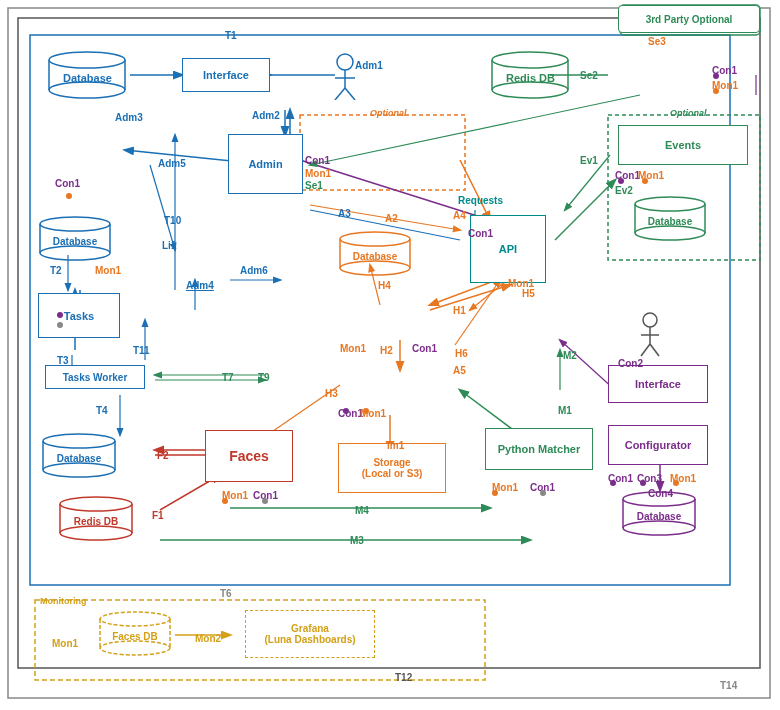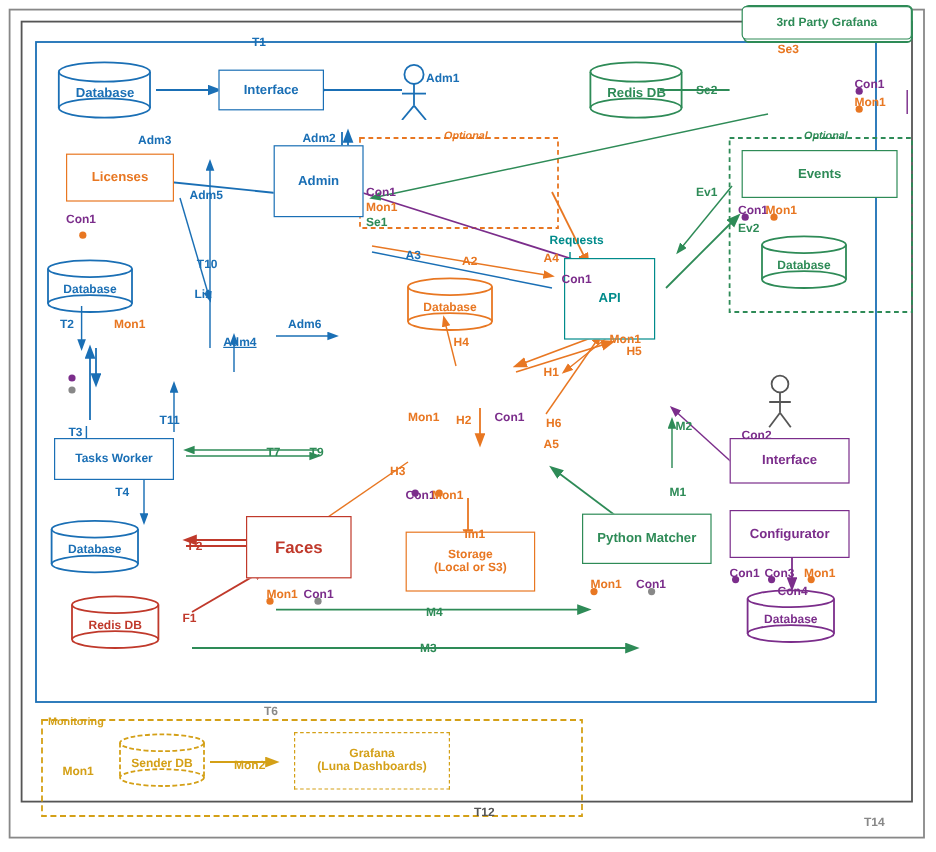--- a/index.html
+++ b/index.html
@@ -214,21 +214,21 @@
 
     <line x1="640" y1="95" x2="310" y2="165" stroke="#2e8b57" stroke-width="1.2" marker-end="url(#arrowGreen)"></line>
 
     <line x1="756" y1="75" x2="756" y2="95" stroke="#7b2d8b" stroke-width="1.2"></line>
 
     <line x1="615" y1="390" x2="560" y2="340" stroke="#7b2d8b" stroke-width="1.2" marker-end="url(#arrowPurple)"></line>
 
   </svg>
 
   <div class="box box-green" style="left:618px; top:5px; width:142px; height:28px; border-radius:4px; font-size:10px; font-weight:bold;">
-    <span>3rd Party Grafana</span>
+    <span>3rd Party Optional</span>
   </div>
 
   <div class="label" style="left:648px; top:36px; color:#e87722; font-size:10px;">Se3</div>
 
   <div class="cylinder" style="left:45px; top:50px; width:85px; height:50px;">
     <svg viewBox="0 0 85 50" xmlns="http://www.w3.org/2000/svg">
       <ellipse cx="42" cy="10" rx="38" ry="8" fill="none" stroke="#1a6fb5" stroke-width="1.5"></ellipse>
       <line x1="4" y1="10" x2="4" y2="40" stroke="#1a6fb5" stroke-width="1.5"></line>
       <line x1="80" y1="10" x2="80" y2="40" stroke="#1a6fb5" stroke-width="1.5"></line>
       <ellipse cx="42" cy="40" rx="38" ry="8" fill="none" stroke="#1a6fb5" stroke-width="1.5"></ellipse>
@@ -254,25 +254,22 @@
     <svg viewBox="0 0 85 50" xmlns="http://www.w3.org/2000/svg">
       <ellipse cx="42" cy="10" rx="38" ry="8" fill="none" stroke="#2e8b57" stroke-width="1.5"></ellipse>
       <line x1="4" y1="10" x2="4" y2="40" stroke="#2e8b57" stroke-width="1.5"></line>
       <line x1="80" y1="10" x2="80" y2="40" stroke="#2e8b57" stroke-width="1.5"></line>
       <ellipse cx="42" cy="40" rx="38" ry="8" fill="none" stroke="#2e8b57" stroke-width="1.5"></ellipse>
     </svg>
     <span style="color:#2e8b57; margin-top:5px;">Redis DB</span>
   </div>
 
 
-  <div class="box box-orange" style="left:55px; top:128px; width:90px; height:40px;">
-    <span>Licenses</span>
-  </div>
-
-  <div class="box box-blue" style="left:228px; top:121px; width:75px; height:60px;">
+
+  <div class="box box-blue" style="left:228px; top:134px; width:75px; height:60px;">
     <span>Admin</span>
   </div>
 
   <div class="label" style="left:370px; top:108px; color:#e87722; font-size:9px; font-style:italic;">Optional</div>
 
 
   <div class="label" style="left:670px; top:108px; color:#2e8b57; font-size:9px; font-style:italic;">Optional</div>
 
   <div class="box box-green" style="left:618px; top:125px; width:130px; height:40px;">
     <span>Events</span>
@@ -291,22 +288,25 @@
   <div class="cylinder" style="left:35px; top:215px; width:80px; height:48px;">
     <svg viewBox="0 0 80 48" xmlns="http://www.w3.org/2000/svg">
       <ellipse cx="40" cy="9" rx="35" ry="7" fill="none" stroke="#1a6fb5" stroke-width="1.5"></ellipse>
       <line x1="5" y1="9" x2="5" y2="38" stroke="#1a6fb5" stroke-width="1.5"></line>
       <line x1="75" y1="9" x2="75" y2="38" stroke="#1a6fb5" stroke-width="1.5"></line>
       <ellipse cx="40" cy="38" rx="35" ry="7" fill="none" stroke="#1a6fb5" stroke-width="1.5"></ellipse>
     </svg>
     <span style="color:#1a6fb5; margin-top:5px; font-size:10px;">Database</span>
   </div>
 
-
-  <div class="box box-blue" style="left:45px; top:365px; width:100px; height:35px; font-size:10px;">
+  <div class="box box-blue" style="left:38px; top:293px; width:82px; height:45px;">
+    <span>Tasks</span>
+  </div>
+
+  <div class="box box-blue" style="left:45px; top:365px; width:100px; height:24px; font-size:10px;">
     <span>Tasks Worker</span>
   </div>
 
   <div class="cylinder" style="left:335px; top:230px; width:80px; height:48px;">
     <svg viewBox="0 0 80 48" xmlns="http://www.w3.org/2000/svg">
       <ellipse cx="40" cy="9" rx="35" ry="7" fill="none" stroke="#e87722" stroke-width="1.5"></ellipse>
       <line x1="5" y1="9" x2="5" y2="38" stroke="#e87722" stroke-width="1.5"></line>
       <line x1="75" y1="9" x2="75" y2="38" stroke="#e87722" stroke-width="1.5"></line>
       <ellipse cx="40" cy="38" rx="35" ry="7" fill="none" stroke="#e87722" stroke-width="1.5"></ellipse>
     </svg>
@@ -372,39 +372,39 @@
 
   <div class="label" style="left:40px; top:596px; color:#d4a017; font-size:9px;">Monitoring</div>
 
   <div class="cylinder" style="left:95px; top:610px; width:80px; height:48px;">
     <svg viewBox="0 0 80 48" xmlns="http://www.w3.org/2000/svg">
       <ellipse cx="40" cy="9" rx="35" ry="7" fill="none" stroke="#d4a017" stroke-width="1.5" stroke-dasharray="4,2"></ellipse>
       <line x1="5" y1="9" x2="5" y2="38" stroke="#d4a017" stroke-width="1.5" stroke-dasharray="4,2"></line>
       <line x1="75" y1="9" x2="75" y2="38" stroke="#d4a017" stroke-width="1.5" stroke-dasharray="4,2"></line>
       <ellipse cx="40" cy="38" rx="35" ry="7" fill="none" stroke="#d4a017" stroke-width="1.5" stroke-dasharray="4,2"></ellipse>
     </svg>
-    <span style="color:#d4a017; margin-top:5px; font-size:10px;">Sender DB</span>
+    <span style="color:#d4a017; margin-top:5px; font-size:10px;">Faces DB</span>
   </div>
 
   <div class="box" style="left:245px; top:610px; width:130px; height:48px; border-color:#d4a017; color:#d4a017; border-style:dashed; font-size:10px;">
     <span style="white-space:pre-wrap; text-align:center;">Grafana
 (Luna Dashboards)</span>
   </div>
 
   <div class="person-icon" style="left:635px; top:310px; width:30px; height:48px;">
     <svg width="30" height="48" viewBox="0 0 30 48">
       <circle cx="15" cy="10" r="7" fill="none" stroke="#555" stroke-width="1.5"></circle>
       <line x1="15" y1="17" x2="15" y2="34" stroke="#555" stroke-width="1.5"></line>
       <line x1="6" y1="25" x2="24" y2="25" stroke="#555" stroke-width="1.5"></line>
       <line x1="15" y1="34" x2="6" y2="46" stroke="#555" stroke-width="1.5"></line>
       <line x1="15" y1="34" x2="24" y2="46" stroke="#555" stroke-width="1.5"></line>
     </svg>
   </div>
 
-  <div class="label" style="left:210px; top:30px; color:#1a6fb5;">T1</div>
+  <div class="label" style="left:225px; top:30px; color:#1a6fb5;">T1</div>
 
   <div class="label" style="left:355px; top:60px; color:#1a6fb5; font-size:10px;">Adm1</div>
 
   <div class="label" style="left:580px; top:70px; color:#2e8b57; font-size:10px;">Se2</div>
 
   <div class="label" style="left:712px; top:65px; color:#7b2d8b; font-size:10px;">Con1</div>
 
   <div class="label" style="left:712px; top:80px; color:#e87722; font-size:10px;">Mon1</div>
 
   <div class="label" style="left:115px; top:112px; color:#1a6fb5; font-size:10px;">Adm3</div>

